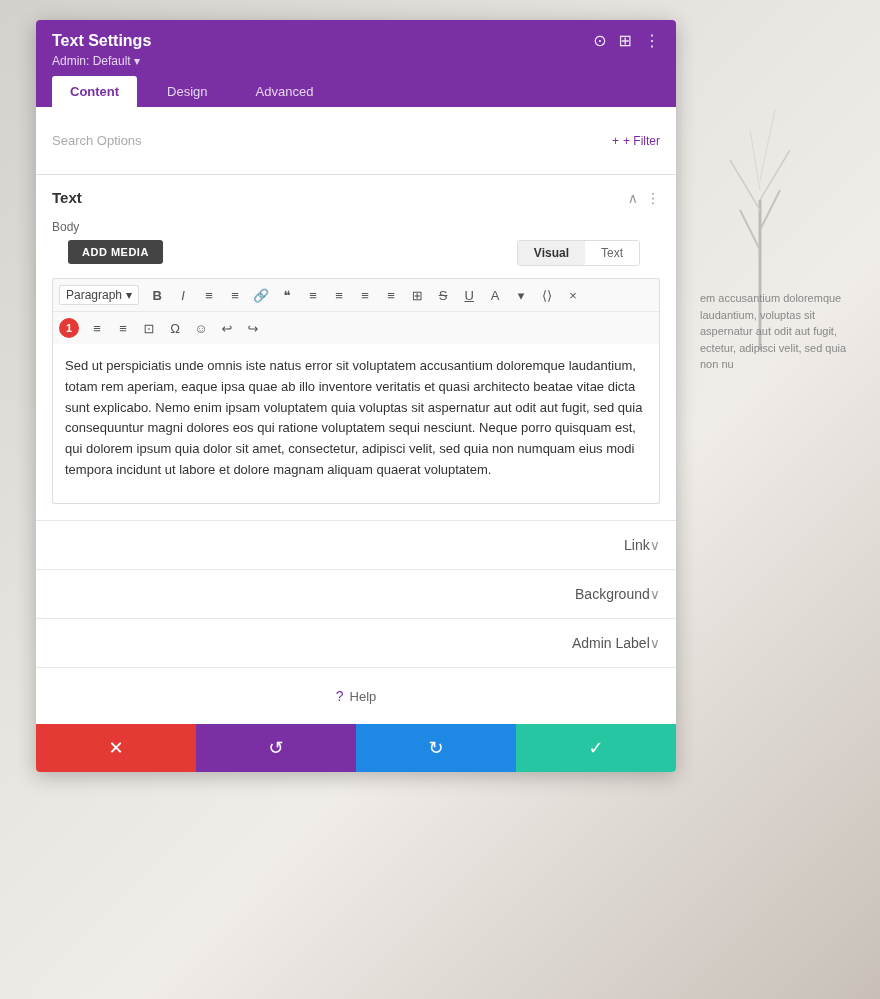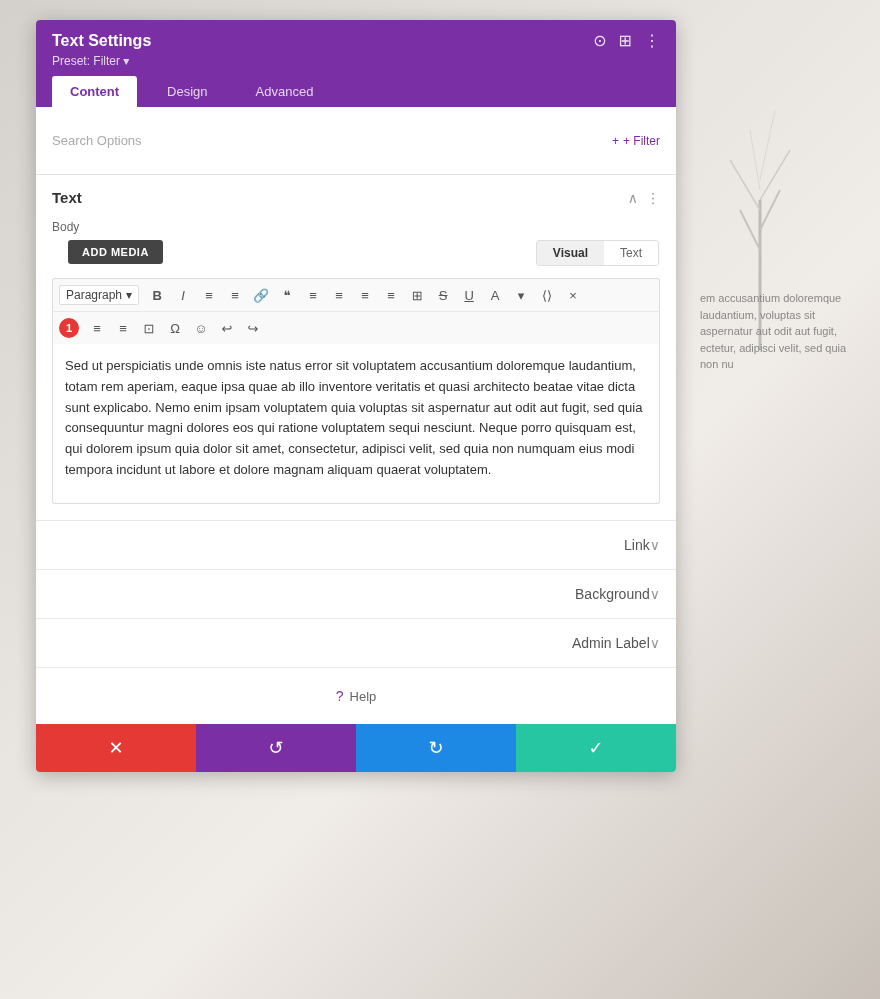--- a/index.html
+++ b/index.html
@@ -207,21 +207,21 @@
     .view-toggle-btn.active {
       background: #f0f0f0;
       color: #333;
       font-weight: 600;
     }
 
     .media-toggle-row {
       display: flex;
       align-items: center;
       justify-content: space-between;
-      padding: 0 1px 4px 16px;
+      padding: 0 20px 4px 16px;
     }
 
     
     .editor-toolbar {
       margin: 0 16px;
       border: 1px solid #ddd;
       border-bottom: none;
       border-radius: 3px 3px 0 0;
       background: #f9f9f9;
     }
@@ -406,21 +406,21 @@
   <div class="panel-header">
     <div class="panel-header-top">
       <span class="panel-title">Text Settings</span>
       <div class="panel-header-icons">
         <span class="header-icon">⊙</span>
         <span class="header-icon">⊞</span>
         <span class="header-icon">⋮</span>
       </div>
     </div>
     <div class="preset-label">
-      <span>Preset: Filter ▾</span>
+      <span>Admin: Default ▾</span>
     </div>
     <div class="panel-tabs">
       <div class="panel-tab active">Content</div>
       <div class="panel-tab">Design</div>
       <div class="panel-tab">Advanced</div>
     </div>
   </div>
 
   <div class="panel-content">
 

